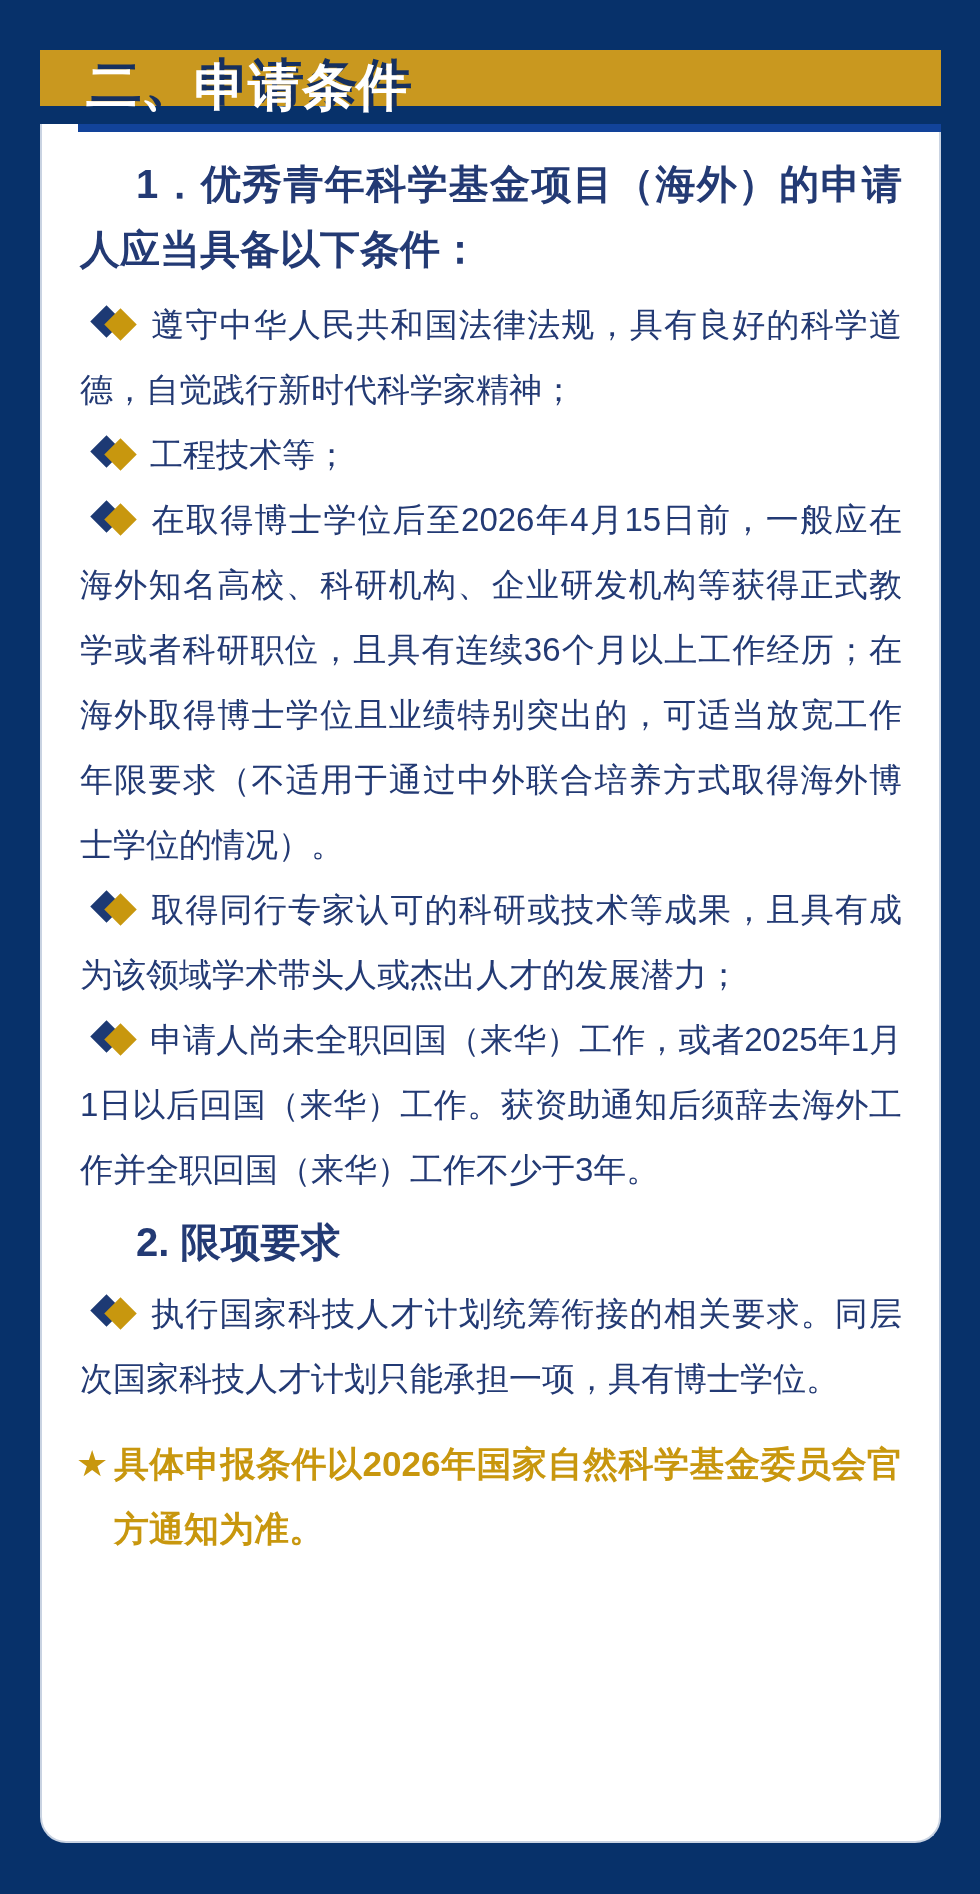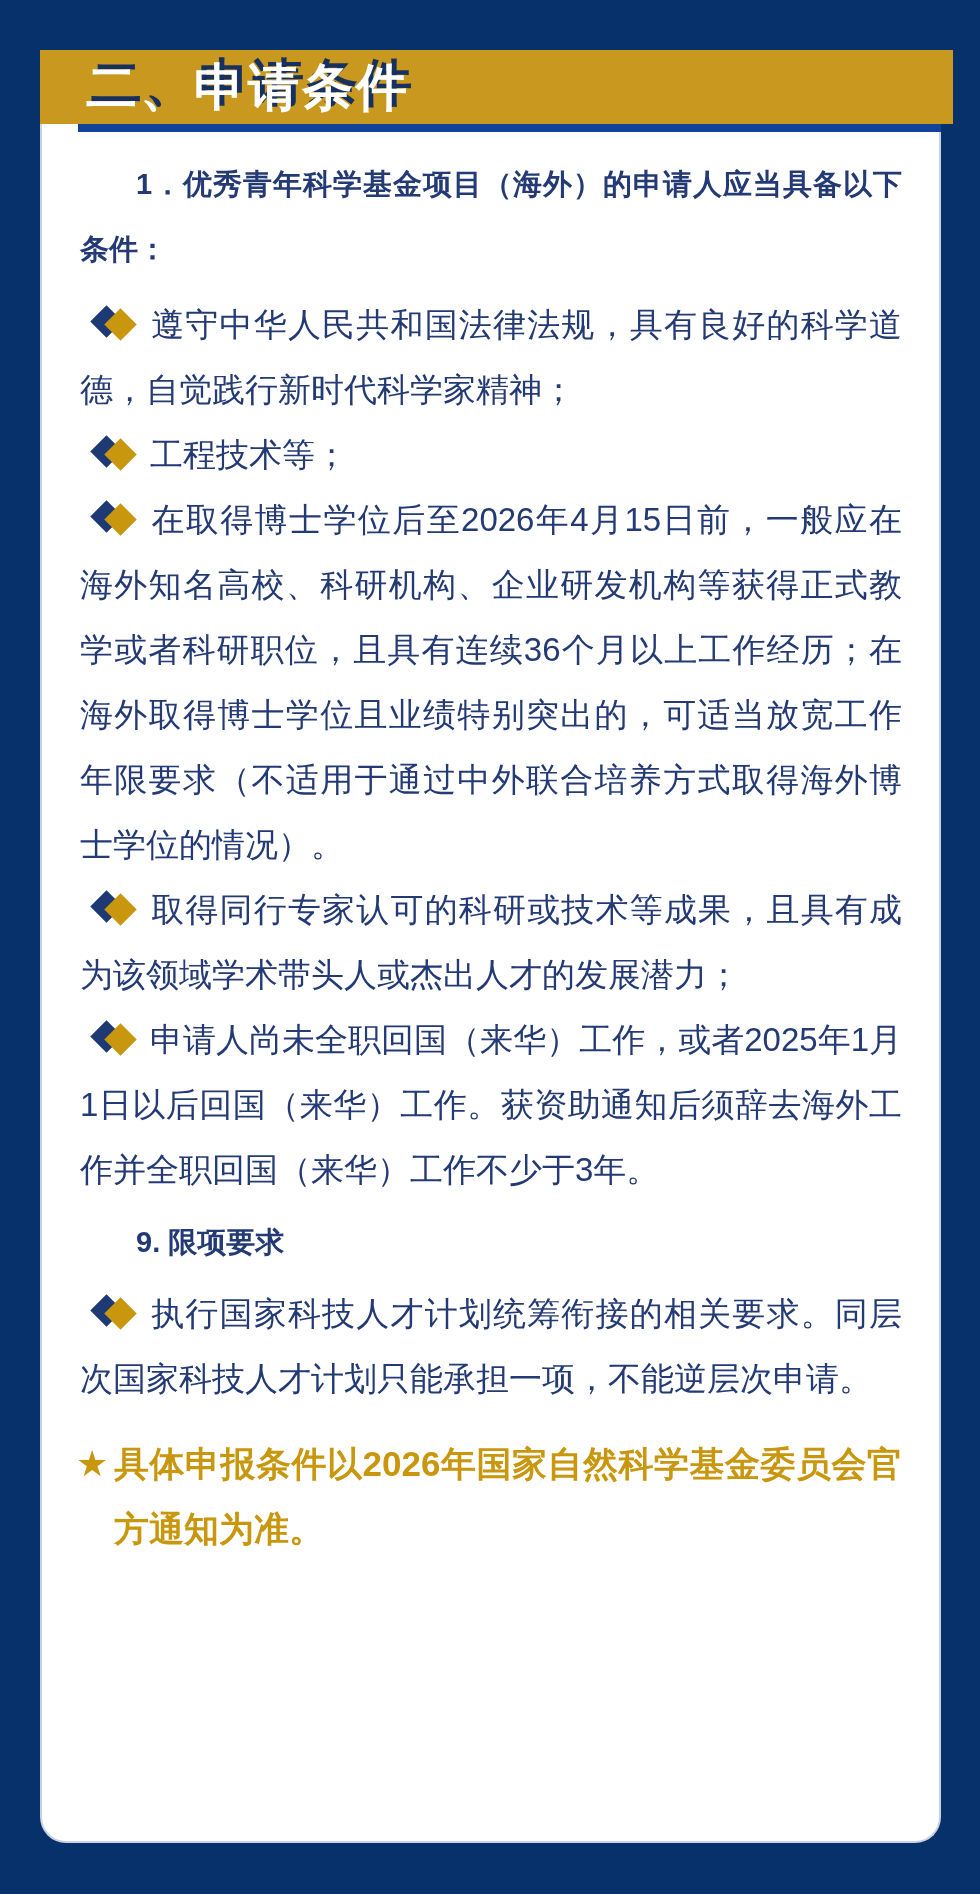--- a/index.html
+++ b/index.html
@@ -11,43 +11,42 @@
   
   .card{
     position:absolute;left:40px;top:124px;width:901px;height:1719px;
     background:#ffffff;
     border:2px solid #c9d3e2;border-top:none;
     border-radius:0 0 26px 26px;
     box-sizing:border-box;
   }
   
   .banner{
-    position:absolute;left:40px;top:50px;width:901px;height:74px;
+    position:absolute;left:40px;top:50px;width:901px;height:56px;
     background:#c9981f;
-    padding-left:12px;
   }
   .banner-title{
     position:absolute;left:46px;top:0;height:74px;line-height:76px;
     font-size:51px;font-weight:bold;color:#ffffff;letter-spacing:3px;
     text-shadow:5px -5px 0 #16305f;
     white-space:nowrap;
   }
   .banner-underline{
     position:absolute;left:78px;top:124px;width:863px;height:8px;
     background:#12439a;
   }
   
   .content{
     position:absolute;left:80px;top:152px;width:822px;
     color:#233a74;font-size:33px;line-height:65px;
     text-align:justify;
   }
   .content p{margin:0;}
   p.heading{
-    font-weight:bold;font-size:29px;text-indent:56px;margin-bottom:10px;
+    font-weight:bold;font-size:40px;text-indent:56px;margin-bottom:10px;
   }
   p.heading.second{margin-top:8px;margin-bottom:6px;}
   p.bullet{text-indent:14px;}
   p.plain{text-indent:58px;}
   p.note{
     margin-top:20px;position:relative;padding-left:34px;
     color:#c8970e;font-weight:bold;font-size:35px;line-height:65px;
   }
   .star{
     position:absolute;left:-4px;top:0;
@@ -87,20 +86,20 @@
     <p class="bullet"><span class="dmd"><i class="d-navy"></i><i class="d-gold"></i></span><span>工程技术等；</span></p>
 
 
     <p class="bullet"><span class="dmd"><i class="d-navy"></i><i class="d-gold"></i></span><span>在取得博士学位后至2026年4月15日前，一般应在海外知名高校、科研机构、企业研发机构等获得正式教学或者科研职位，且具有连续36个月以上工作经历；在海外取得博士学位且业绩特别突出的，可适当放宽工作年限要求（不适用于通过中外联合培养方式取得海外博士学位的情况）。</span></p>
 
 
     <p class="bullet"><span class="dmd"><i class="d-navy"></i><i class="d-gold"></i></span><span>取得同行专家认可的科研或技术等成果，且具有成为该领域学术带头人或杰出人才的发展潜力；</span></p>
 
     <p class="bullet"><span class="dmd"><i class="d-navy"></i><i class="d-gold"></i></span><span>申请人尚未全职回国（来华）工作，或者2025年1月1日以后回国（来华）工作。获资助通知后须辞去海外工作并全职回国（来华）工作不少于3年。</span></p>
 
-    <p class="heading second">9. 限项要求</p>
+    <p class="heading second">2. 限项要求</p>
 
-    <p class="bullet"><span class="dmd"><i class="d-navy"></i><i class="d-gold"></i></span><span>执行国家科技人才计划统筹衔接的相关要求。同层次国家科技人才计划只能承担一项，不能逆层次申请。</span></p>
+    <p class="bullet"><span class="dmd"><i class="d-navy"></i><i class="d-gold"></i></span><span>执行国家科技人才计划统筹衔接的相关要求。同层次国家科技人才计划只能承担一项，具有博士学位。</span></p>
 
     <p class="note"><span class="star">★</span><span>具体申报条件以2026年国家自然科学基金委员会官方通知为准。</span></p>
 
   </div>
 </div>
 
 </body></html>

